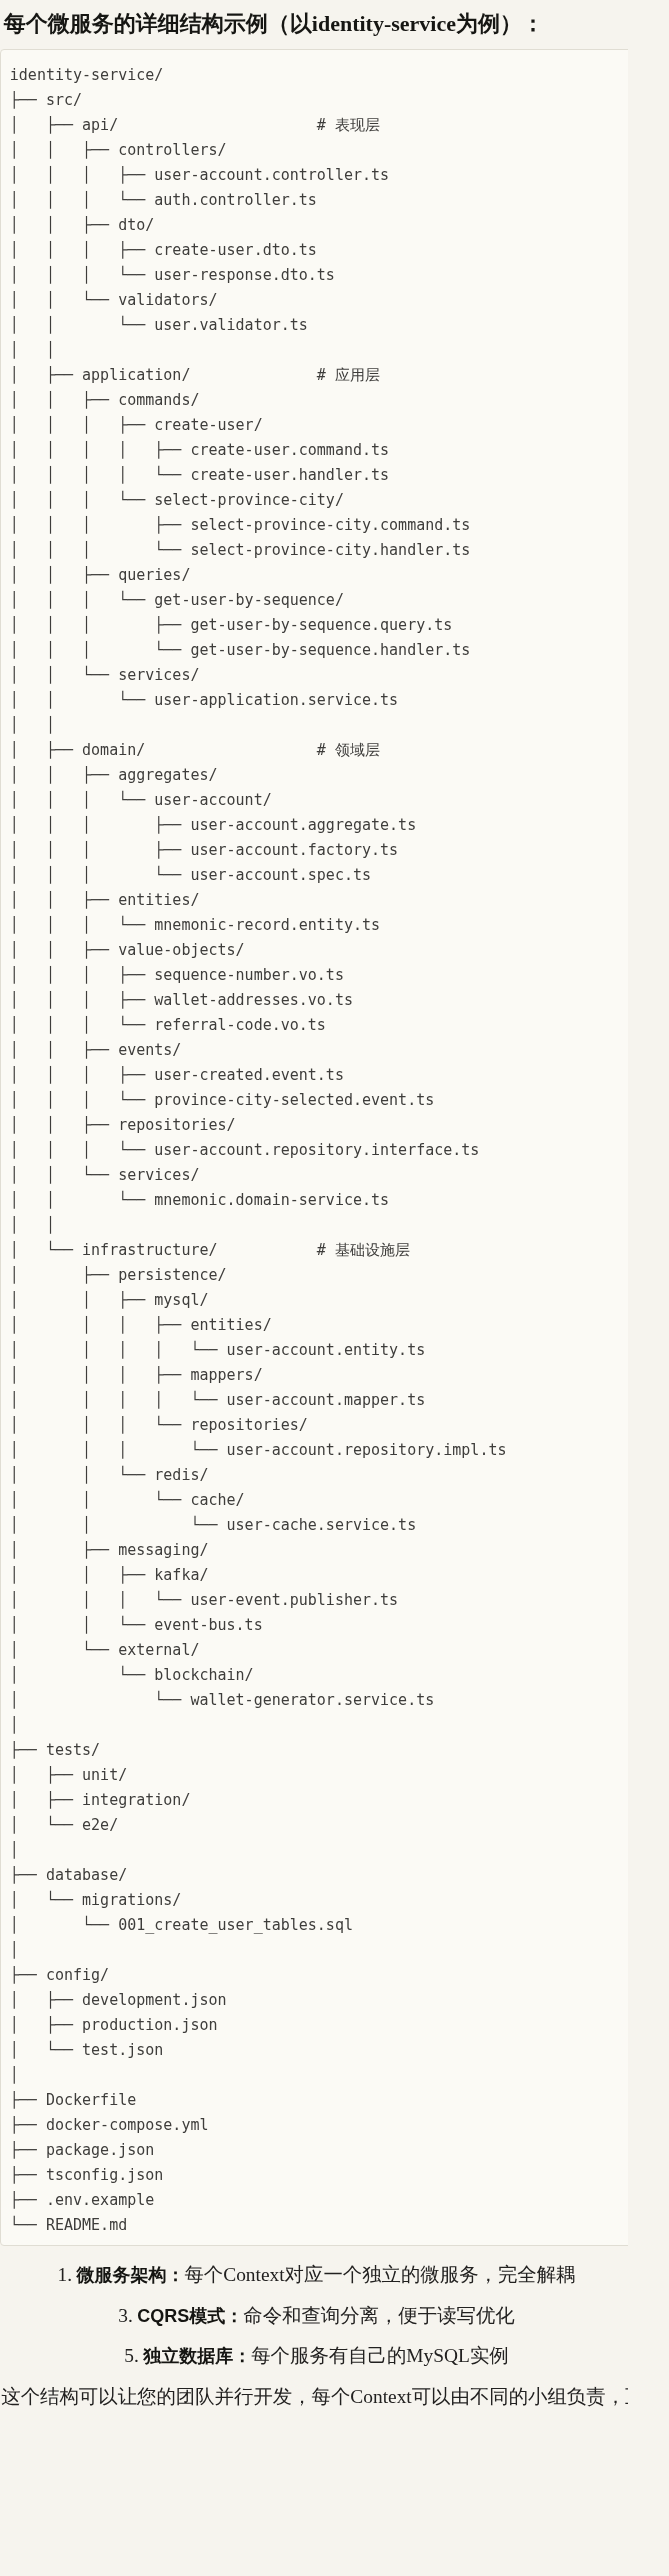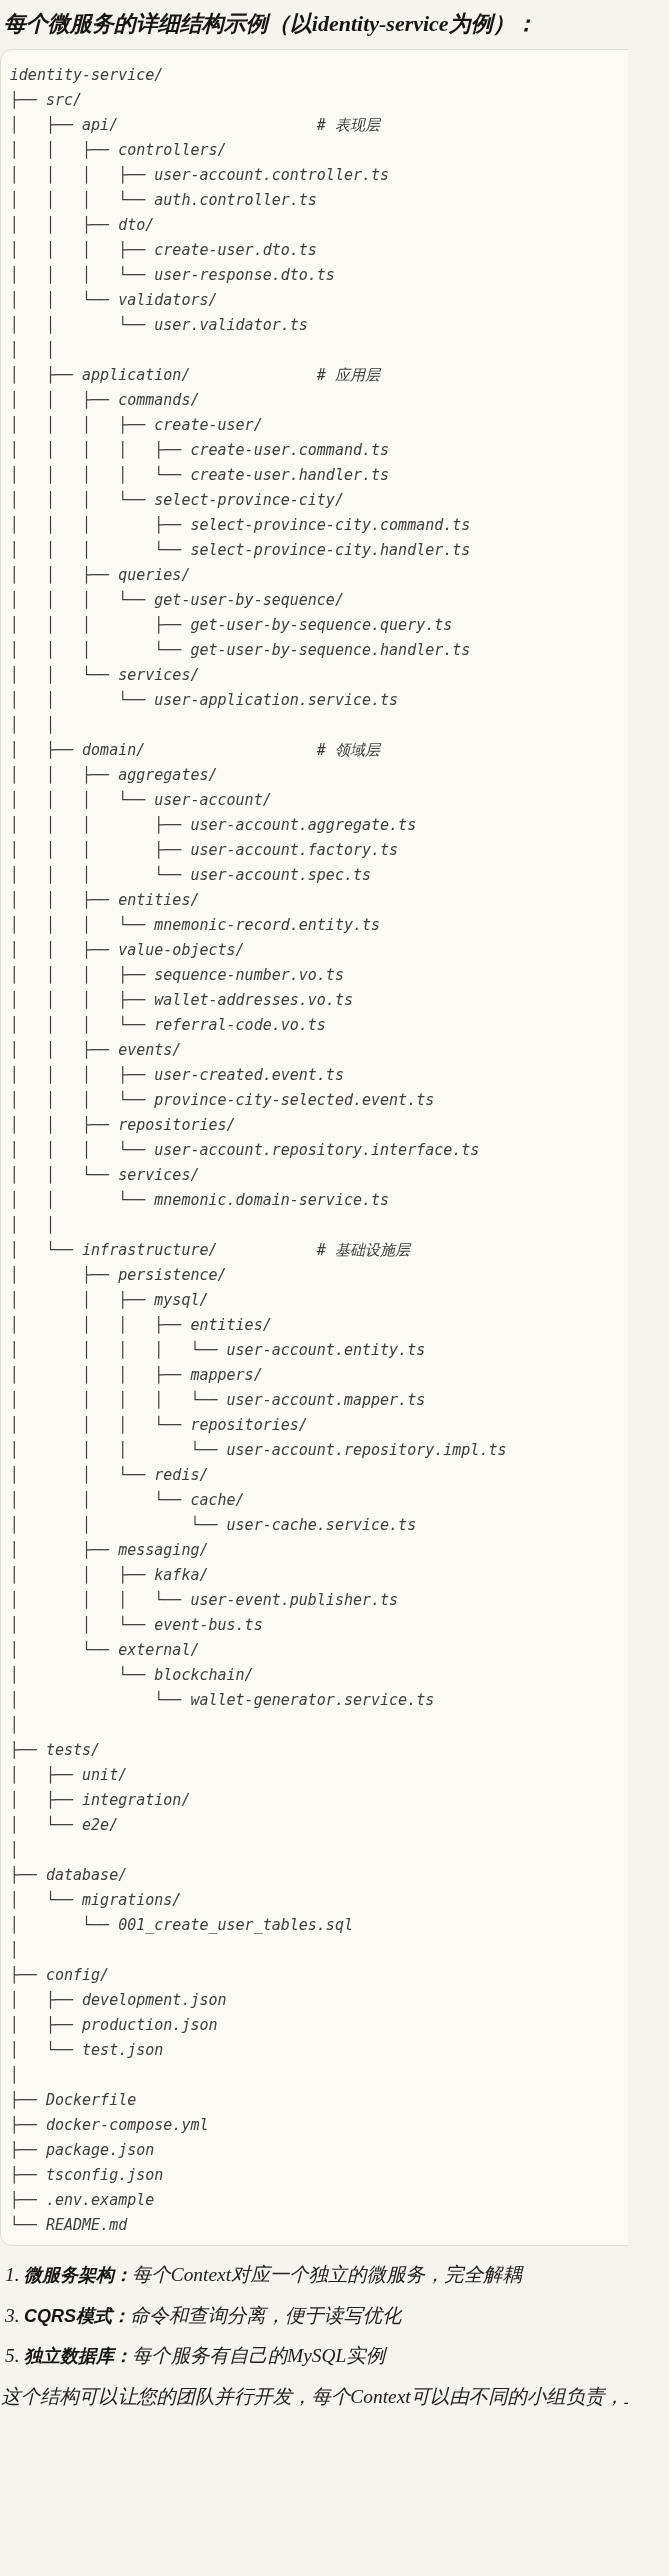--- a/index.html
+++ b/index.html
@@ -11,37 +11,36 @@
   }
   body {
     font-family: "Liberation Serif", serif;
     -webkit-font-smoothing: antialiased;
   }
   .doc {
     width: 628px;
     min-height: 2576px;
     box-sizing: border-box;
     overflow: hidden;
-    font-style: italic;
   }
   h1.page-title {
     margin: 8.8px 5px 0 3.8px;
     font-size: 22px;
     line-height: 29px;
     font-weight: bold;
     color: #161613;
     font-family: "Liberation Serif", serif;
     letter-spacing: 0px;
   }
   pre.tree {
     box-sizing: border-box;
     width: 669px;
     margin: 11.3px 0 0 0;
     border: 0.6px solid #e0ddd3;
-    border-radius: 12px;
+    border-radius: 4px;
     background: #fbfaf5;
     color: #3e3d3b;
     font-family: "DejaVu Sans Mono", monospace;
     font-size: 15px;
     line-height: 25px;
     padding: 13px 6.3px 6.9px 8.8px;
     white-space: pre;
     overflow: hidden;
   }
   h2.notes-heading {
@@ -57,20 +56,21 @@
     margin: 16.3px 0 0 0;
     padding: 0 0 0 5px;
   }
   ol.notes-list li {
     height: 25px;
     line-height: 25px;
     margin: 0 0 15.6px 0;
     font-size: 19.4px;
     color: #222120;
     white-space: nowrap;
+    text-align: center;
   }
   .note-num {
     font-family: "Liberation Serif", serif;
     margin-right: 4.4px;
   }
   .note-term {
     font-family: "Liberation Sans", sans-serif;
     font-weight: bold;
     font-size: 18px;
     color: #151512;

